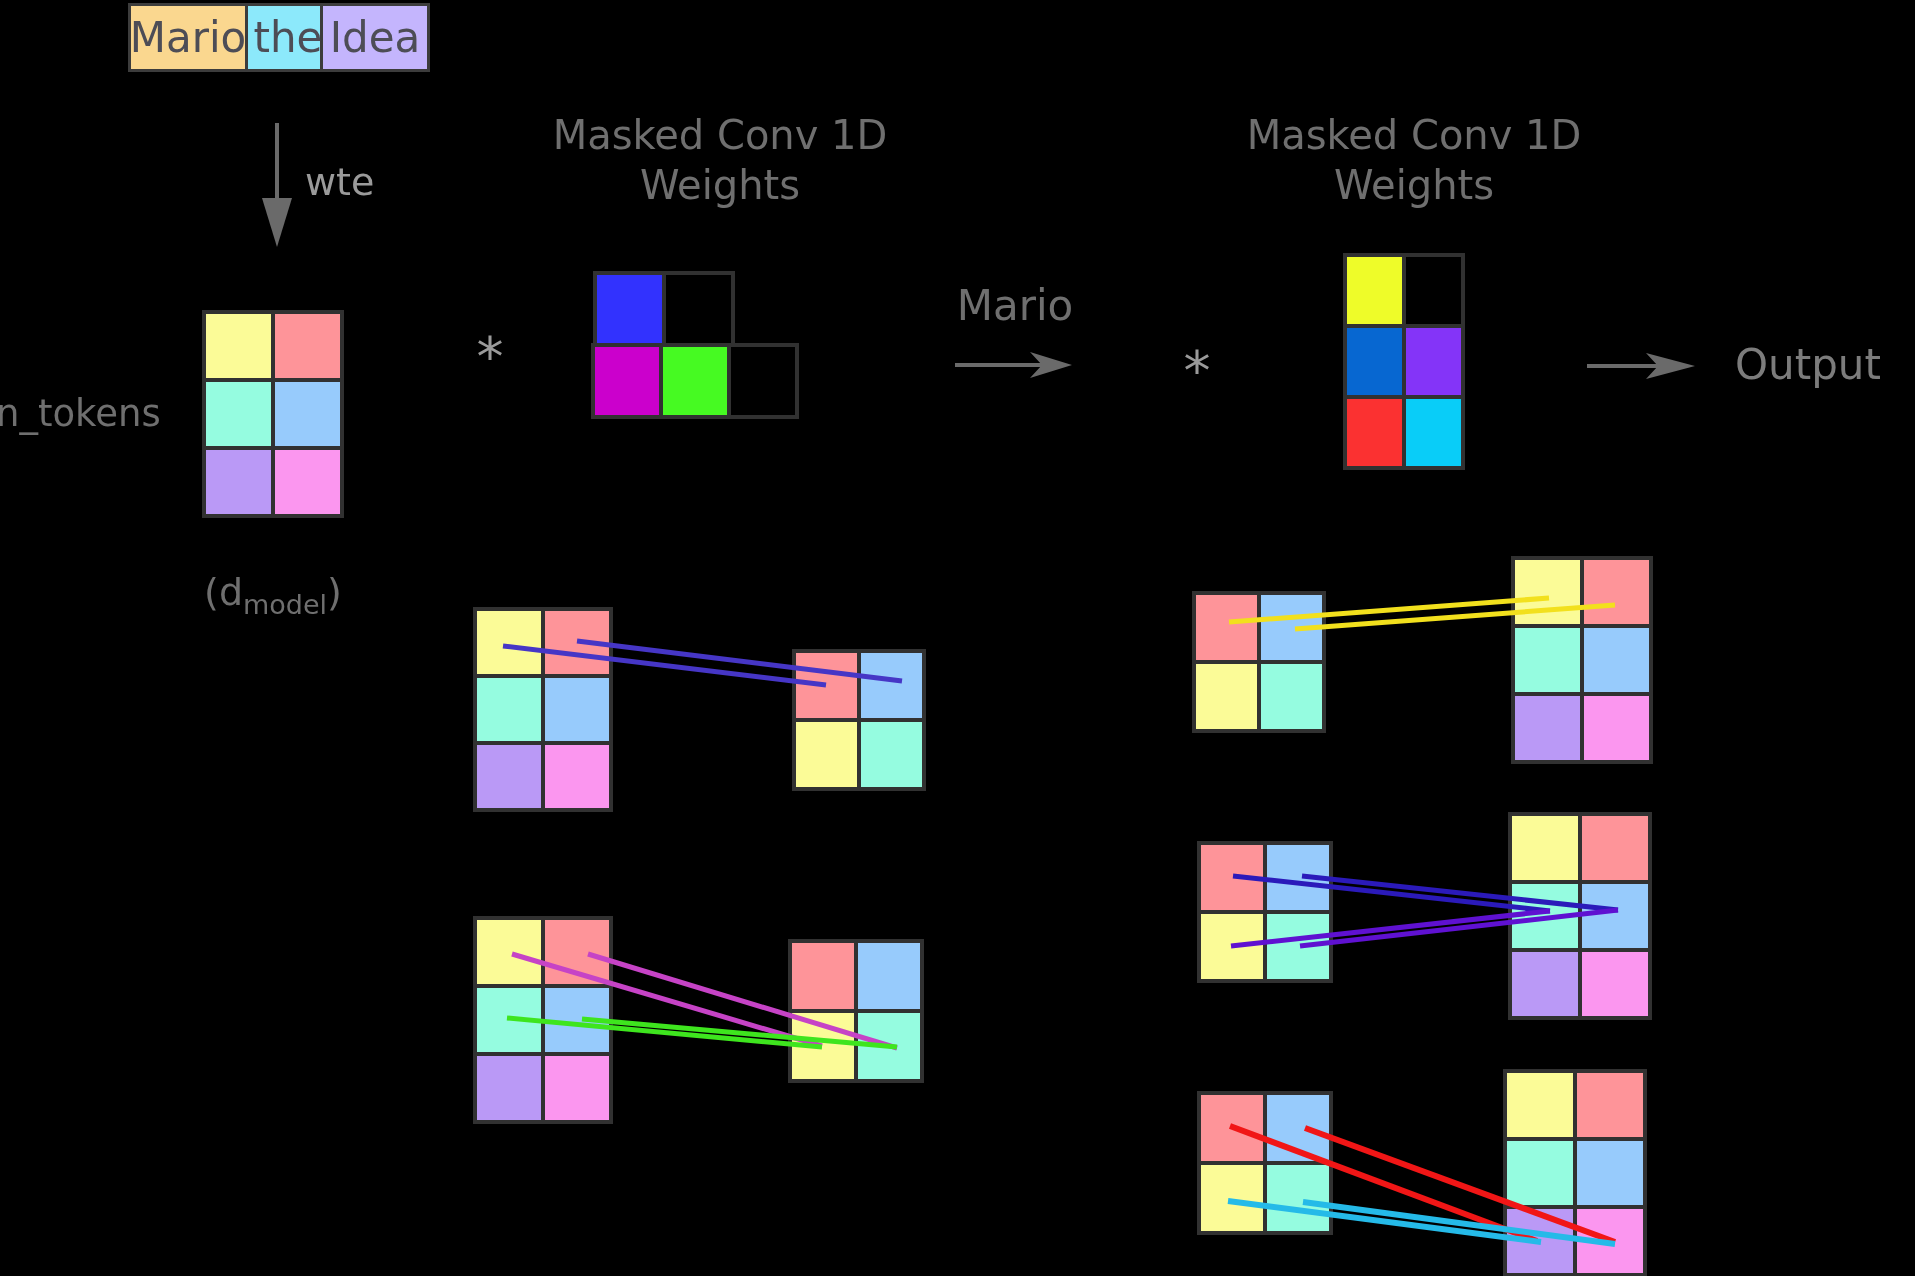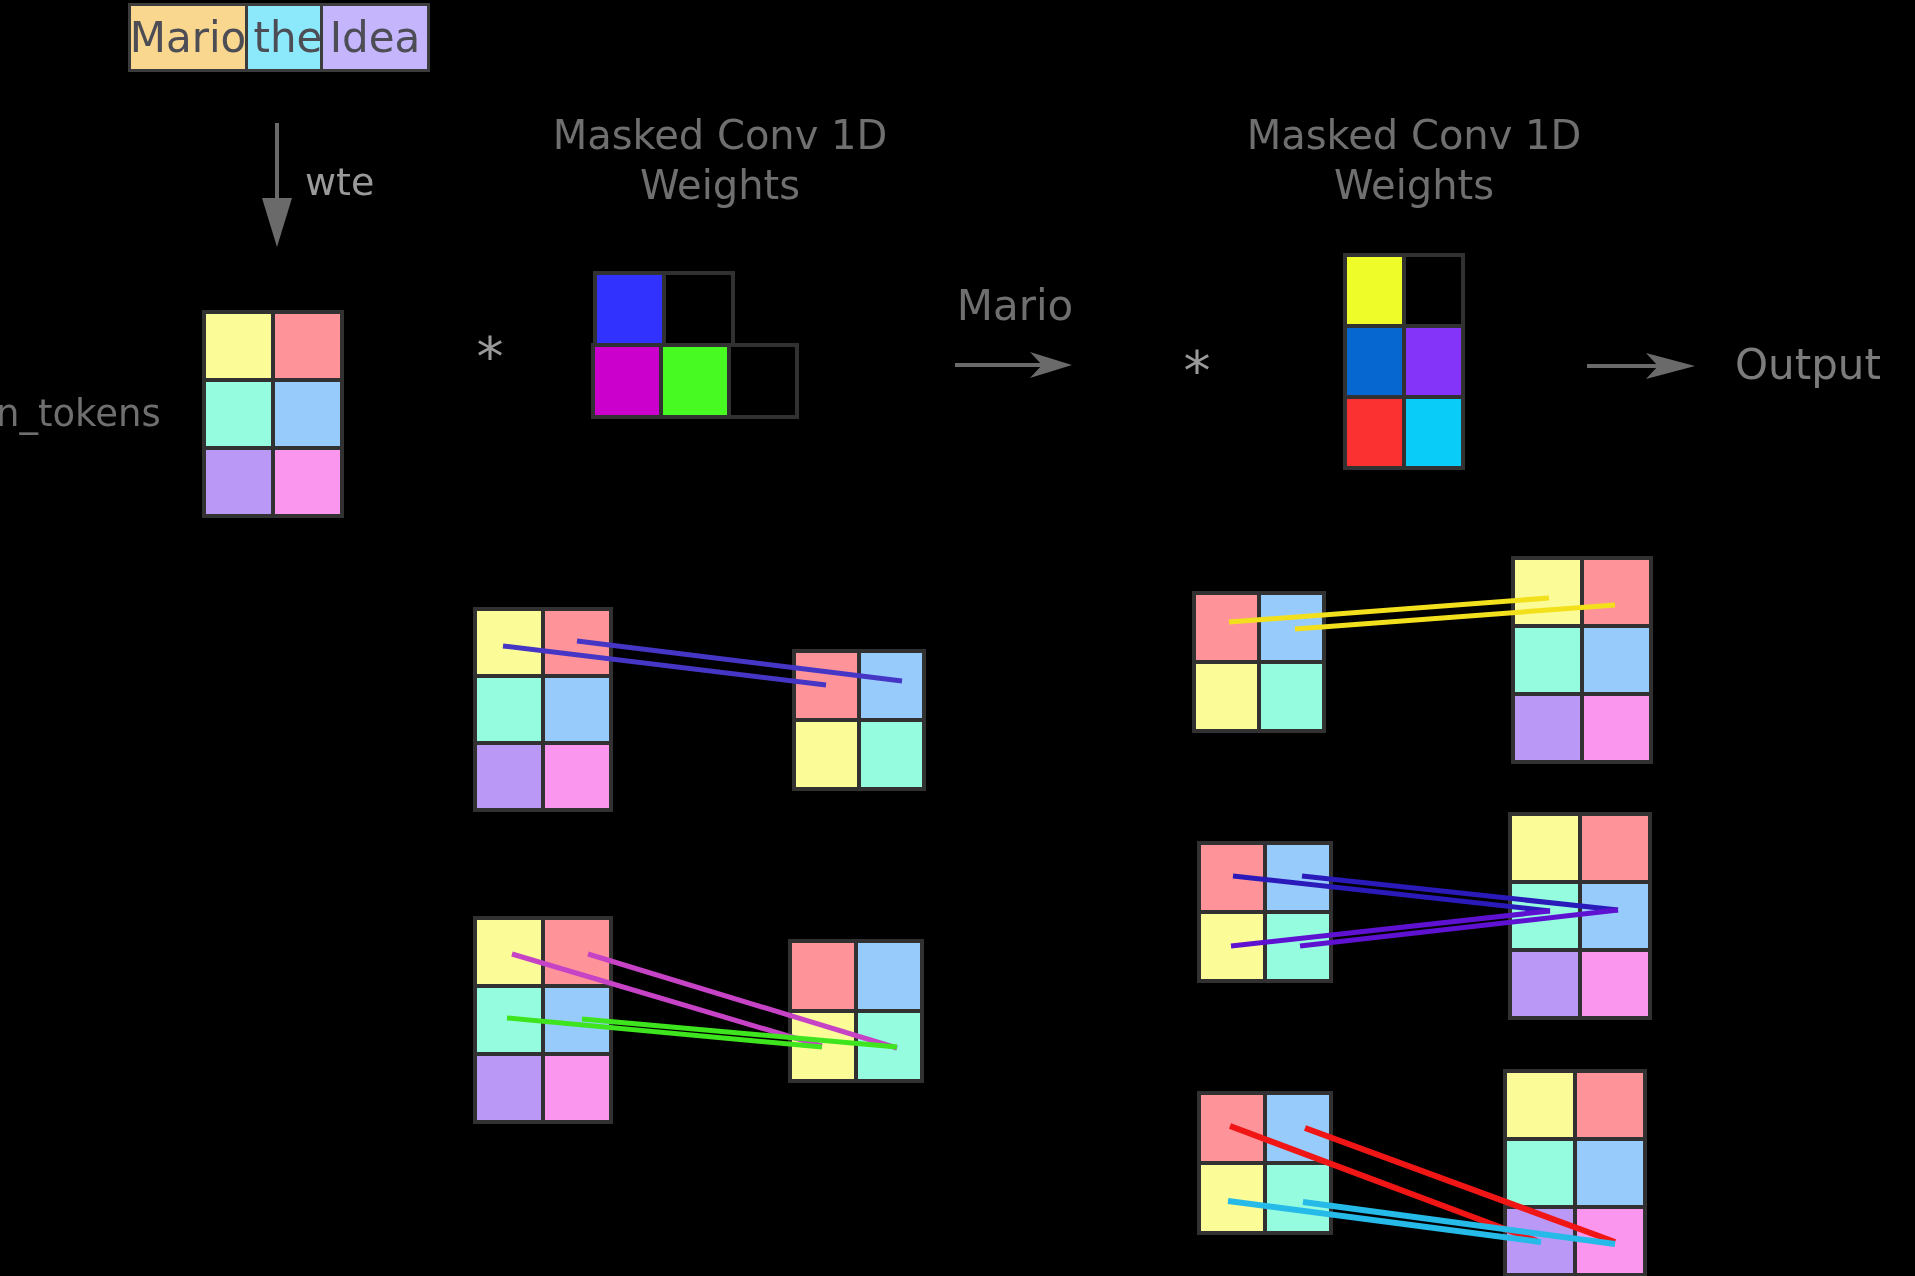--- a/index.html
+++ b/index.html
@@ -64,20 +64,21 @@
       <div class="token" style="width: 114px; background: rgb(250, 215, 143);">Mario</div>
       <div class="token" style="width: 64px; background: rgb(140, 233, 251); padding-left: 8px;">the</div>
       <div class="token" style="width: 104px; background: #c4b5fd;">Idea</div>
     </div>
 
   <div class="lbl" id="wte-label">wte</div>
 
   <div class="lbl" id="ntokens-label">n_tokens</div>
 
 
+  <div class="lbl centered" id="dmodel-label"><span>(d</span><sub>model</sub><span>)</span></div>
 
   <div class="lbl centered" id="title1">
     <div>Masked Conv 1D</div>
     <div>Weights</div>
   </div>
 
   <div class="lbl centered" id="title2">
     <div>Masked Conv 1D</div>
     <div>Weights</div>
   </div>

